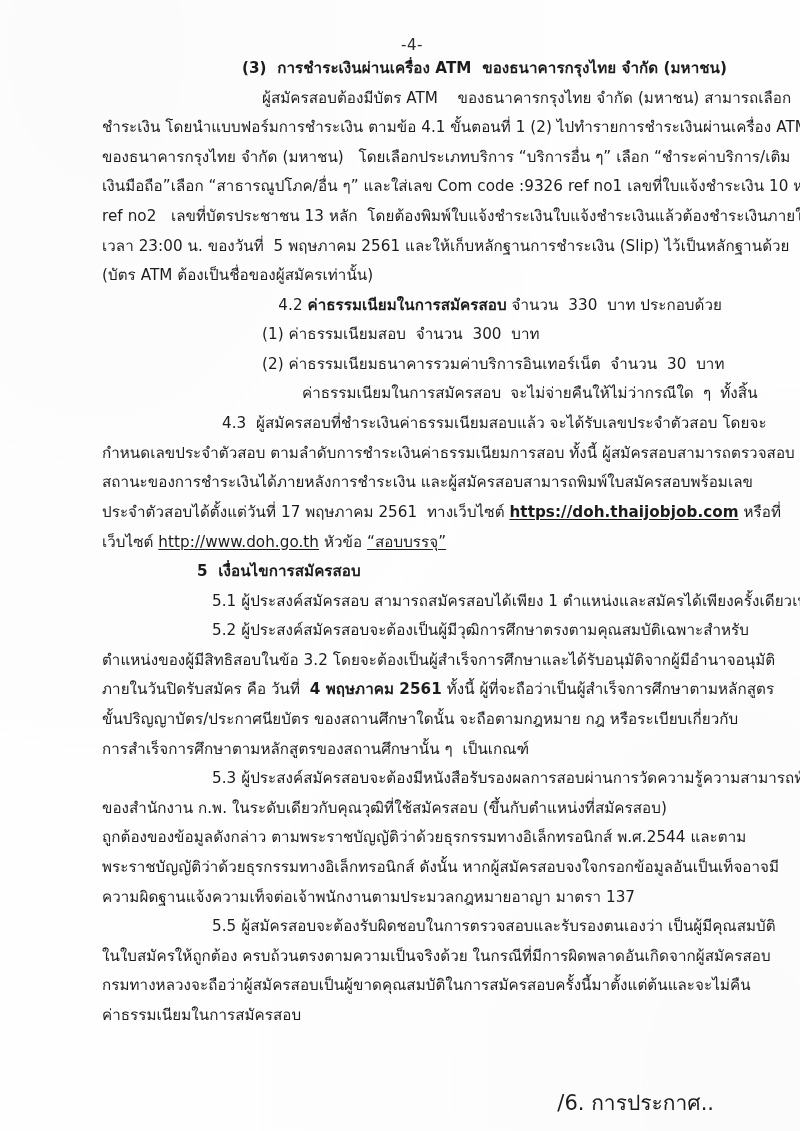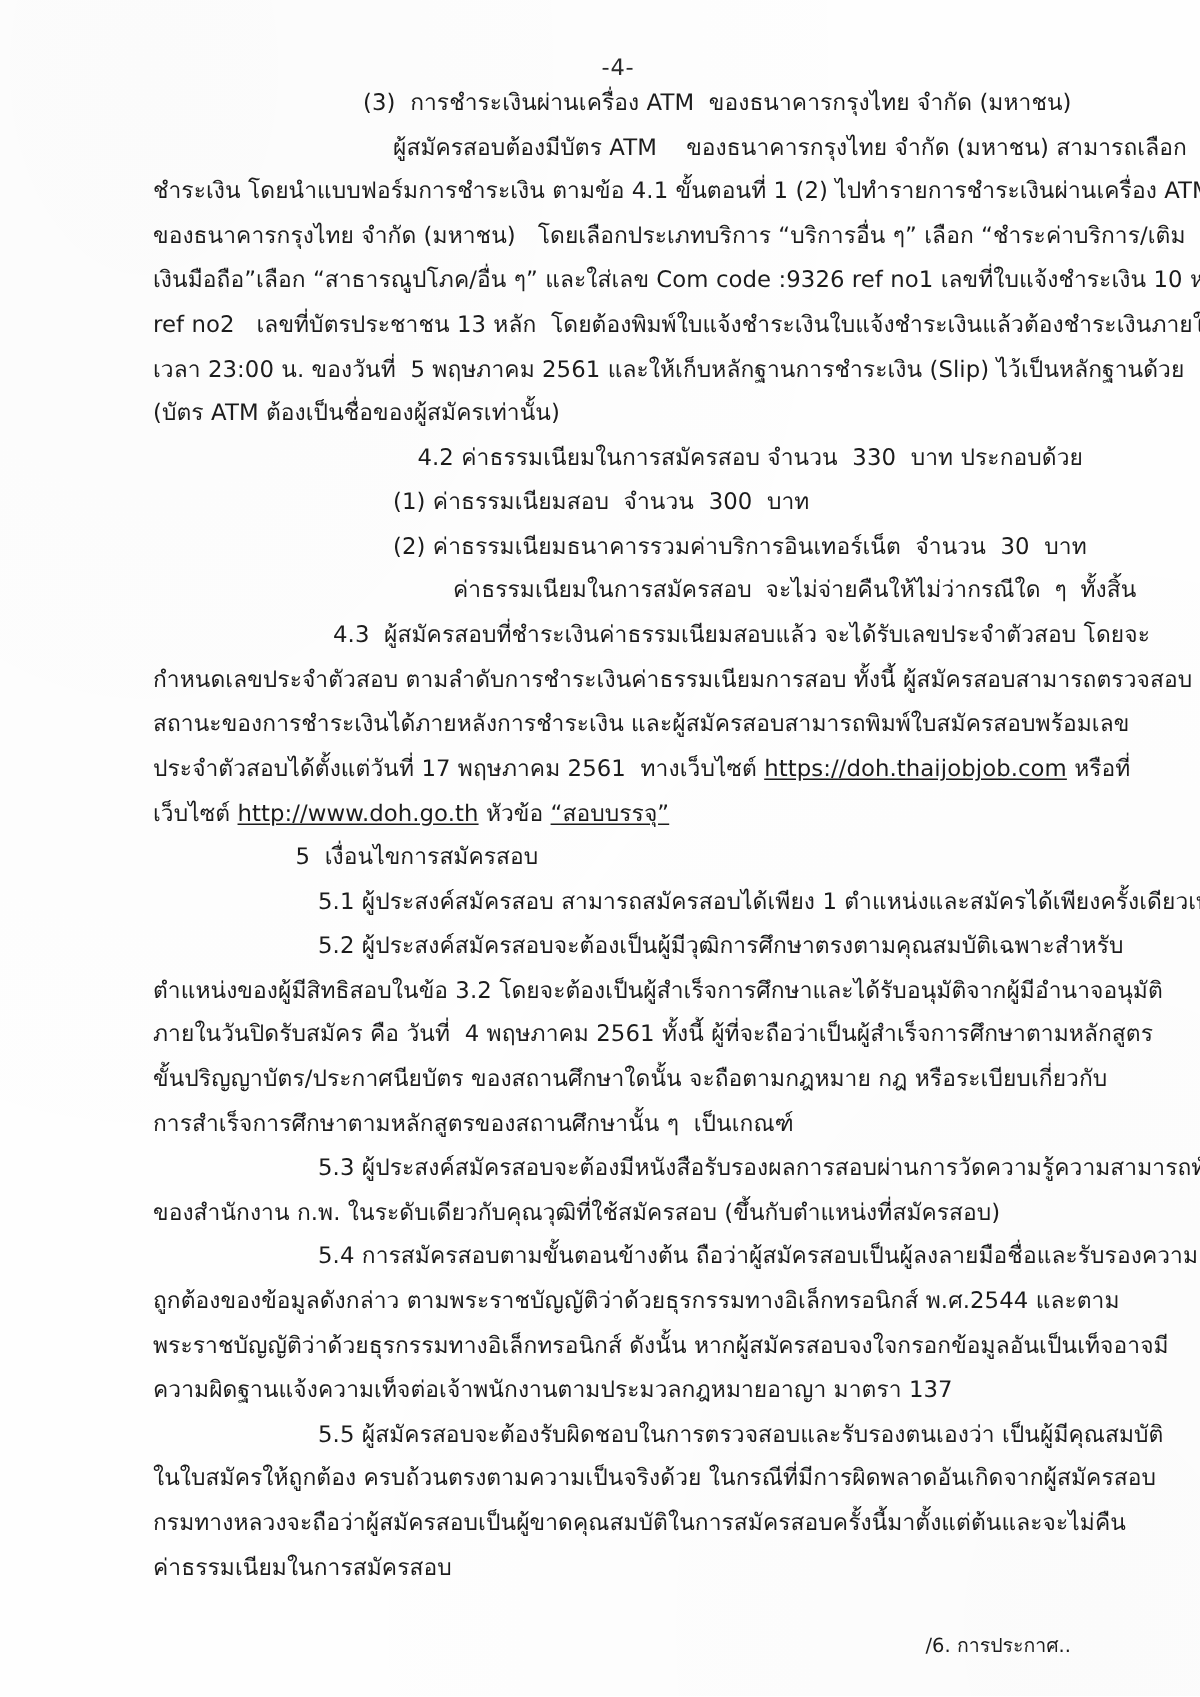--- a/index.html
+++ b/index.html
@@ -44,33 +44,33 @@
     letter-spacing: 0.5px;
   }
   p.line {
     margin: 0;
     color: #1c1c1c;
     font-size: 15.2px;
     line-height: 29.6px;
     white-space: pre;
     letter-spacing: 0.05px;
   }
-  .b { font-weight: normal; }
+  .b { font-weight: bold; }
   .u { text-decoration: underline; text-underline-offset: 2px; text-align: center; }
   .sp-1 { margin-top: 16px; }
   .sp-2 { margin-top: 11px; }
   .sp-3 { margin-top: 13px; }
   .sp-4 { margin-top: 12px; }
   .sp-5 { margin-top: 14px; }
   .sp-6 { margin-top: 10px; }
   .footer-line {
     margin: 0;
     text-align: right;
     padding-right: 8px;
-    font-size: 13px;
+    font-size: 21px;
     color: #1c1c1c;
   }
   .footer-wrap {
     position: absolute;
     left: 102px;
     top: 1086px;
     width: 620px;
   }
   .ind-1 { padding-left: 140px; }
   .ind-2 { padding-left: 160px; }
@@ -116,21 +116,20 @@
 
     <p class="line ind-7 sp-6">5.2 ผู้ประสงค์สมัครสอบจะต้องเป็นผู้มีวุฒิการศึกษาตรงตามคุณสมบัติเฉพาะสำหรับ</p>
     <p class="line ind-0">ตำแหน่งของผู้มีสิทธิสอบในข้อ 3.2 โดยจะต้องเป็นผู้สำเร็จการศึกษาและได้รับอนุมัติจากผู้มีอำนาจอนุมัติ</p>
     <p class="line ind-0">ภายในวันปิดรับสมัคร คือ วันที่  <span class="b">4 พฤษภาคม 2561</span> ทั้งนี้ ผู้ที่จะถือว่าเป็นผู้สำเร็จการศึกษาตามหลักสูตร</p>
     <p class="line ind-0">ขั้นปริญญาบัตร/ประกาศนียบัตร ของสถานศึกษาใดนั้น จะถือตามกฎหมาย กฎ หรือระเบียบเกี่ยวกับ</p>
     <p class="line ind-0">การสำเร็จการศึกษาตามหลักสูตรของสถานศึกษานั้น ๆ  เป็นเกณฑ์</p>
 
     <p class="line ind-7 sp-6">5.3 ผู้ประสงค์สมัครสอบจะต้องมีหนังสือรับรองผลการสอบผ่านการวัดความรู้ความสามารถทั่วไป</p>
     <p class="line ind-0">ของสำนักงาน ก.พ. ในระดับเดียวกับคุณวุฒิที่ใช้สมัครสอบ (ขึ้นกับตำแหน่งที่สมัครสอบ)</p>
 
-    <p class="line ind-7 sp-6">5.4 การสมัครสอบตามขั้นตอนข้างต้น ถือว่าผู้สมัครสอบเป็นผู้ลงลายมือชื่อและรับรองความ</p>
     <p class="line ind-0">ถูกต้องของข้อมูลดังกล่าว ตามพระราชบัญญัติว่าด้วยธุรกรรมทางอิเล็กทรอนิกส์ พ.ศ.2544 และตาม</p>
     <p class="line ind-0">พระราชบัญญัติว่าด้วยธุรกรรมทางอิเล็กทรอนิกส์ ดังนั้น หากผู้สมัครสอบจงใจกรอกข้อมูลอันเป็นเท็จอาจมี</p>
     <p class="line ind-0">ความผิดฐานแจ้งความเท็จต่อเจ้าพนักงานตามประมวลกฎหมายอาญา มาตรา 137</p>
 
     <p class="line ind-7 sp-6">5.5 ผู้สมัครสอบจะต้องรับผิดชอบในการตรวจสอบและรับรองตนเองว่า เป็นผู้มีคุณสมบัติ</p>
     <p class="line ind-0">ในใบสมัครให้ถูกต้อง ครบถ้วนตรงตามความเป็นจริงด้วย ในกรณีที่มีการผิดพลาดอันเกิดจากผู้สมัครสอบ</p>
     <p class="line ind-0">กรมทางหลวงจะถือว่าผู้สมัครสอบเป็นผู้ขาดคุณสมบัติในการสมัครสอบครั้งนี้มาตั้งแต่ต้นและจะไม่คืน</p>
     <p class="line ind-0">ค่าธรรมเนียมในการสมัครสอบ</p>
   </div>
 

